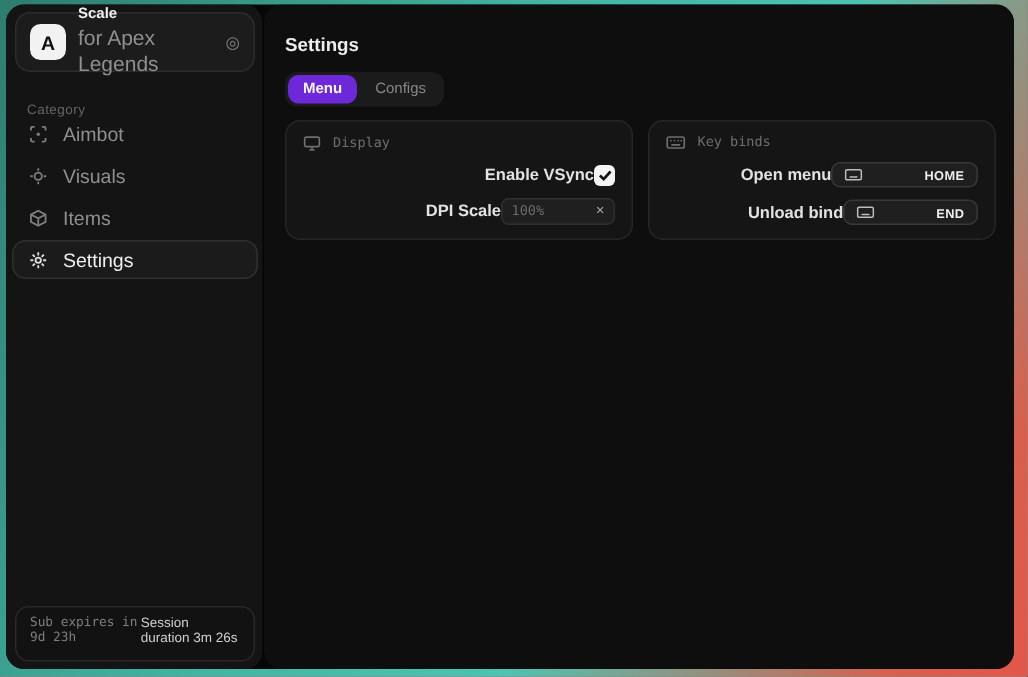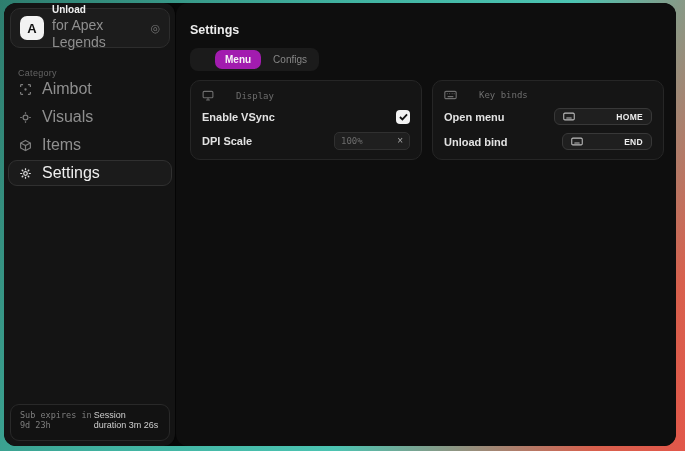--- a/index.html
+++ b/index.html
@@ -31,21 +31,21 @@
   .brand-text{ flex:1; line-height:1.25; }
   .brand-name{ color:#f0f0f0; font-size:10px; font-weight:bold; }
   .brand-sub{ color:#8f8f8f; font-size:14px; }
   .brand-badge{ color:#7a7a7a; font-size:11px; cursor:pointer; }
   .category{
     position:absolute; left:14px; top:65px; color:#646464; font-size:9px; letter-spacing:.3px;
   }
   .nav{ position:absolute; left:4px; top:73px; width:164px; }
   .nav-item{
     height:26px; margin-bottom:2px; display:flex; align-items:center; gap:10px;
-    padding:0 10px; border-radius:9px; color:#8f8f8f; font-size:16px; cursor:pointer;
+    padding:0 10px; border-radius:9px; color:#8f8f8f; font-size:13px; cursor:pointer;
     border:1px solid transparent;
   }
   .nav-item .nav-icon{ width:13px; height:13px; display:flex; align-items:center; justify-content:center; color:#7d7d7d; }
   .nav-item.active{ background:#1b1b1b; border-color:#303030; color:#efefef; }
   .nav-item.active .nav-icon{ color:#dcdcdc; }
   .nav-icon svg{ display:block; }
   .footer-card{
     position:absolute; left:6px; bottom:5px; width:160px; height:37px;
     border:1px solid #292929; border-radius:9px; background:#121212;
     padding:5px 9px; display:flex; flex-direction:row; justify-content:center; gap:2px;
@@ -58,32 +58,32 @@
     position:absolute; left:14px; top:20px; color:#ededed; font-size:12.5px; font-weight:bold;
   }
   .tabbar{
     position:absolute; left:14px; top:45px; background:#1b1b1b; border-radius:8px;
     padding:2px; display:flex; align-items:center; gap:2px;
   }
   .tab{
     border:none; background:transparent; color:#868686; font-size:10px;
     font-family:"Liberation Sans", sans-serif; padding:4px 10px; border-radius:7px; cursor:pointer;
   }
-  .tab.active{ background:#a21caf; color:#f5f5f5; font-weight:bold;margin-left:23px; }
+  .tab.active{ background:#6d28d9; color:#f5f5f5; font-weight:bold; }
   .cards{ position:absolute; left:14px; top:77px; display:flex; gap:10px; }
   .card{
     width:232px; height:80px; background:#151515; border:1px solid #262626; border-radius:10px;
     padding:9px 11px; display:flex; flex-direction:column; justify-content:space-between;
   }
   .card-head{
-    display:flex; align-items:center; gap:22px; color:#6e6e6e;
+    display:flex; align-items:center; gap:8px; color:#6e6e6e;
     font-family:"DejaVu Sans Mono", monospace; font-size:9px;
   }
   .card-head svg{ display:block; }
-  .row{ display:flex; align-items:center; justify-content:space-between; }
+  .row{ display:flex; align-items:center; justify-content:flex-end; }
   .row-label{ color:#e2e2e2; font-size:11px; font-weight:bold; }
   .checkbox{
     width:14px; height:14px; background:#f4f4f4; border-radius:4px; cursor:pointer;
     display:flex; align-items:center; justify-content:center; color:#141414;
   }
   .input-pill{
     width:76px; height:18px; background:#1f1f1f; border:1px solid #303030; border-radius:5px;
     display:flex; align-items:center; justify-content:space-between; padding:0 6px; cursor:text;
   }
   .input-val{ color:#6c6c6c; font-size:9px; font-family:"DejaVu Sans Mono", monospace; }
@@ -98,21 +98,21 @@
 </head>
 <body>
 
 <div class="window">
 
   <aside class="sidebar">
 
     <div class="brand-card">
       <div class="logo">A</div>
       <div class="brand-text">
-        <div class="brand-name">Unload</div>
+        <div class="brand-name">Scale</div>
         <div class="brand-sub">for Apex Legends</div>
       </div>
       <span class="brand-badge">◎</span>
     </div>
 
     <div class="category">Category</div>
 
     <nav class="nav">
       <div class="nav-item">
         <span class="nav-icon">

